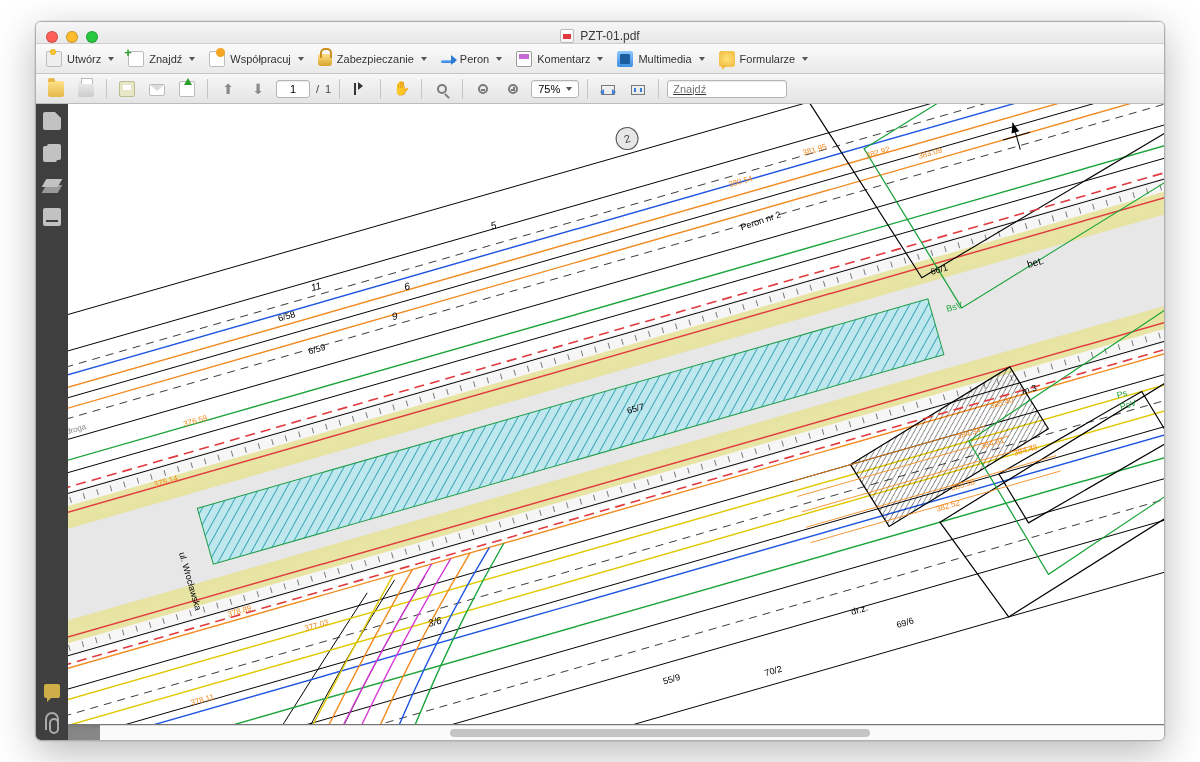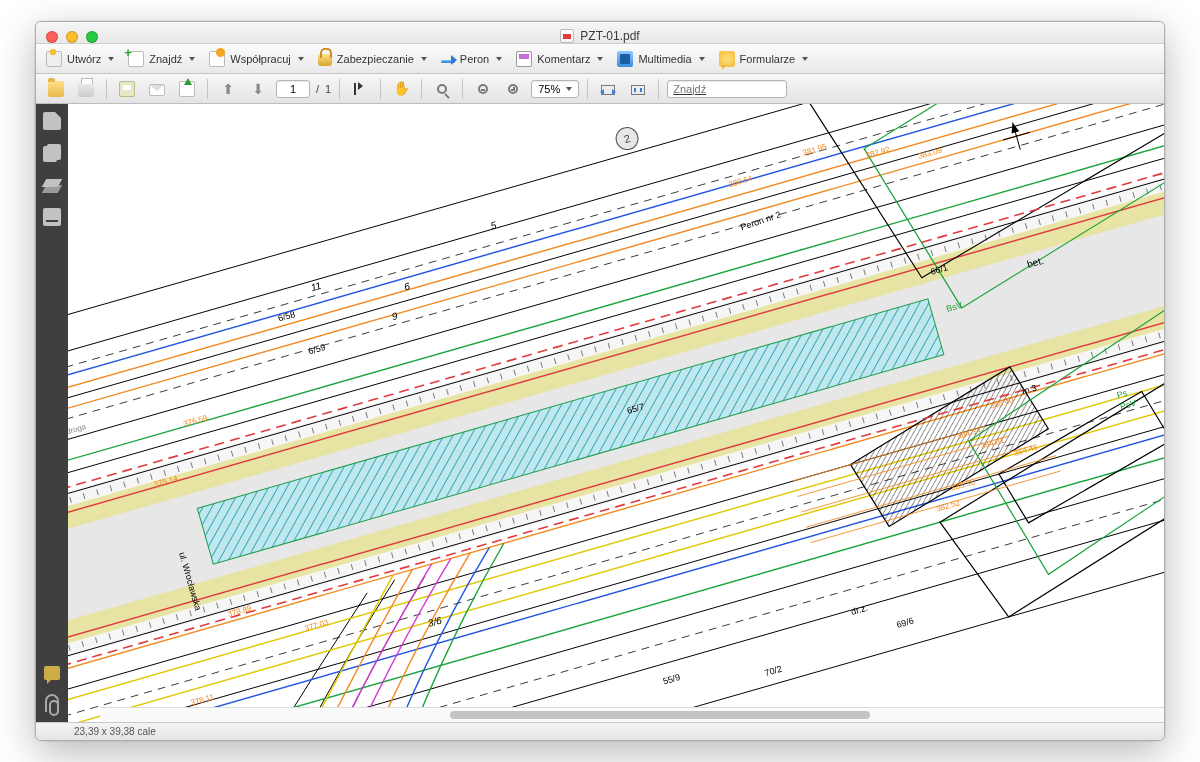--- a/index.html
+++ b/index.html
@@ -456,17 +456,14 @@
             </g>
           </g>
         </svg>
       </div>
       <div class="hscroll-sim">
         <div class="thumb"></div>
       </div>
     </div>
   </div>
 
-  <div class="status">
-    <span>23,39 x 39,38 cale</span>
-  </div>
 
 </div>
 
 </body></html>

